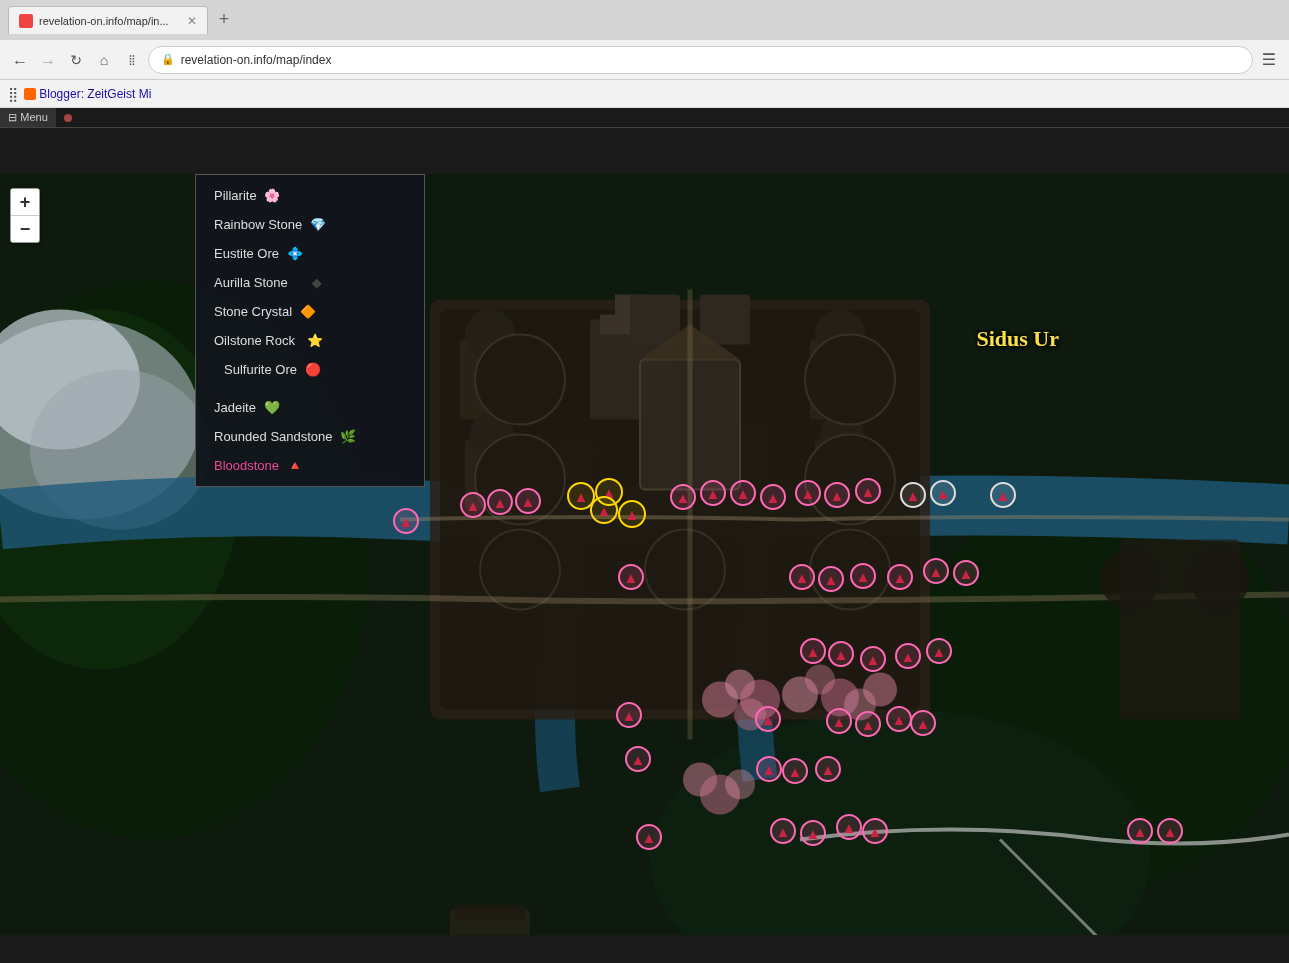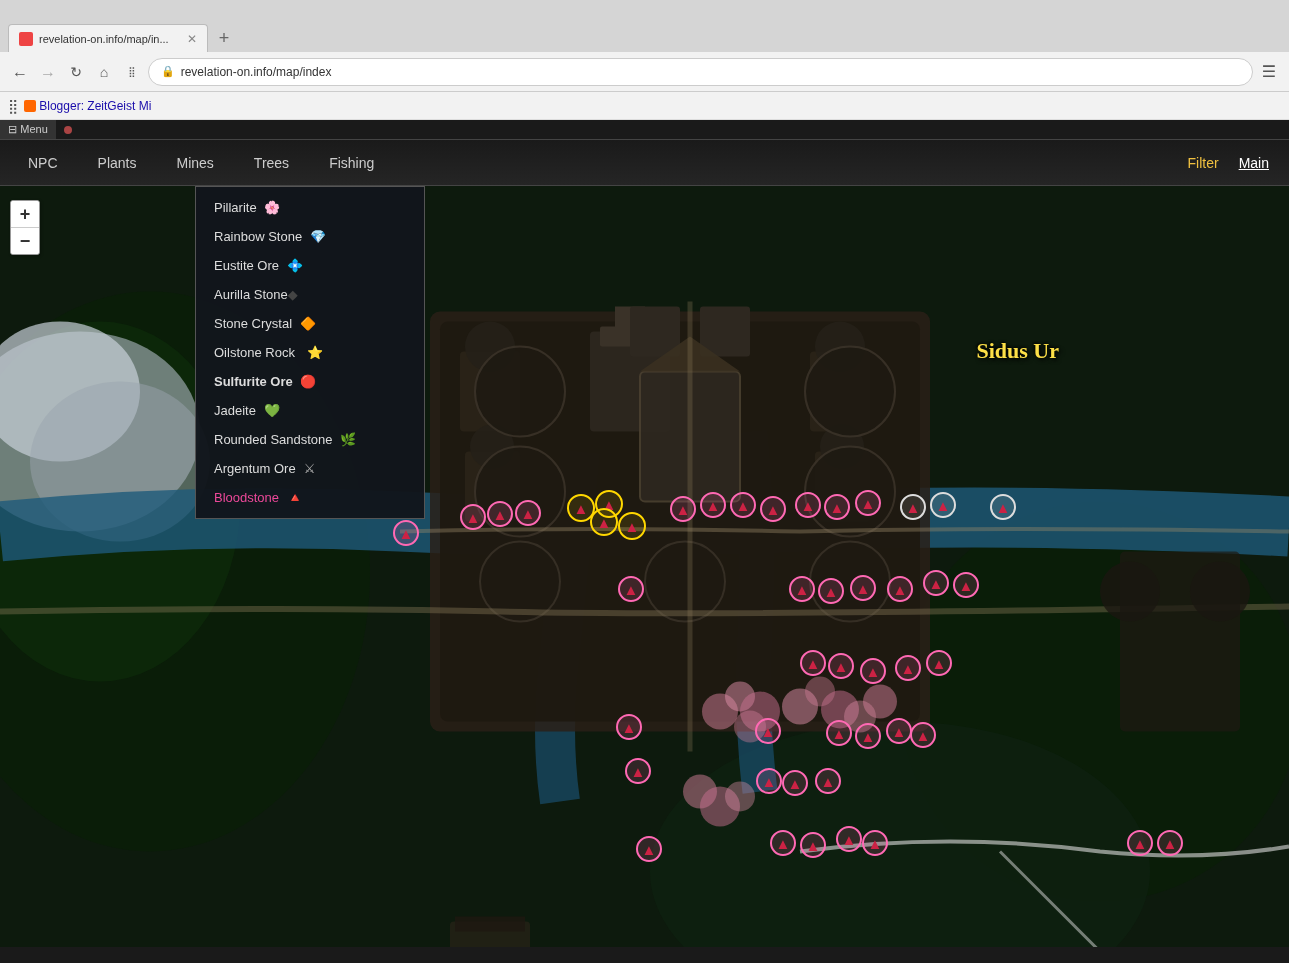--- a/index.html
+++ b/index.html
@@ -3,21 +3,21 @@
   <meta charset="utf-8">
   <style>
     * { margin: 0; padding: 0; box-sizing: border-box; }
     body { width: 1289px; height: 963px; overflow: hidden; font-family: Arial, sans-serif; background: #1a1a1a; }
   </style>
 </head>
 <body>
 
 <div>
 
-  <div style="height:52px; background:#d5d5d5; display:flex; align-items:flex-end; padding:0 8px; gap:2px;">
+  <div style="height:40px; background:#d5d5d5; display:flex; align-items:center; padding:0 8px; gap:2px;">
     <div style="height:28px; background:#f2f2f2; border-radius:4px 4px 0 0; padding:0 10px; display:flex; align-items:center; font-size:11px; color:#333; gap:6px; min-width:200px; border:1px solid #bbb; border-bottom:none;">
       <span style="width:14px;height:14px;background:#e44;border-radius:2px;display:inline-block;"></span>
       <span style="flex:1;overflow:hidden;text-overflow:ellipsis;white-space:nowrap;">revelation-on.info/map/in...</span>
       <span style="font-size:12px;color:#888;">✕</span>
     </div>
     <div style="height:24px; width:28px; display:flex; align-items:center; justify-content:center; font-size:18px; color:#666; margin-bottom:2px;">+</div>
   </div>
 
   <div style="height:40px; background:#f2f2f2; display:flex; align-items:center; padding:0 8px; gap:4px; border-bottom:1px solid #ccc;">
     <div style="width:24px;height:24px;display:flex;align-items:center;justify-content:center;font-size:16px;color:#555;cursor:pointer;">←</div>
@@ -41,31 +41,20 @@
   </div>
 </div>
 
 <div style="position:relative; width:100%; height:calc(963px - 136px); overflow:hidden;">
 
   <div style="position:absolute;top:0;left:0;right:0;height:20px;background:#1a1a1a;z-index:400;display:flex;align-items:center;border-bottom:1px solid #444;overflow:hidden;">
     <div style="background:#333;padding:2px 8px;font-size:11px;color:#ccc;margin-right:4px;height:100%;display:flex;align-items:center;cursor:pointer;">⊟ Menu</div>
     <div style="width:8px;height:8px;border-radius:50%;background:#a44;margin:0 4px;"></div>
   </div>
 
-  <div style="position:absolute;top:20px;left:0;right:0;height:46px;background:linear-gradient(180deg,#1a1a1a,#252525);display:flex;align-items:center;padding:0 20px;gap:24px;z-index:100;border-bottom:1px solid #444;">
-    <div style="color:#ccc;font-size:14px;cursor:pointer;padding:4px 8px;">NPC</div>
-    <div style="color:#ccc;font-size:14px;cursor:pointer;padding:4px 8px;">Plants</div>
-    <div style="color:#ccc;font-size:14px;cursor:pointer;padding:4px 8px;">Mines</div>
-    <div style="color:#ccc;font-size:14px;cursor:pointer;padding:4px 8px;">Trees</div>
-    <div style="color:#ccc;font-size:14px;cursor:pointer;padding:4px 8px;">Fishing</div>
-    <div style="margin-left:auto;display:flex;gap:20px;">
-      <div style="color:#f0c040;font-size:14px;cursor:pointer;">Filter</div>
-      <div style="color:#fff;font-size:14px;cursor:pointer;text-decoration:underline;">Main</div>
-    </div>
-  </div>
 
   <div style="position:absolute;top:66px;left:0;right:0;bottom:0;z-index:1;">
     
     <svg width="100%" height="100%" viewBox="0 0 1289 830" preserveAspectRatio="xMidYMid slice">
 
       <rect width="1289" height="830" fill="#0d1a0d"></rect>
 
       <ellipse cx="150" cy="420" rx="220" ry="280" fill="#0a1e08" opacity="0.9"></ellipse>
       <ellipse cx="100" cy="350" rx="140" ry="180" fill="#0d2a0a" opacity="0.8"></ellipse>
       <ellipse cx="1100" cy="550" rx="200" ry="200" fill="#0a1e08" opacity="0.8"></ellipse>
@@ -308,47 +297,43 @@
       <span style="font-size:13px;">🌸</span>
     </div>
     <div style="padding:7px 18px;color:#ddd;font-size:13px;cursor:pointer;display:flex;align-items:center;gap:8px;">
       <span>Rainbow Stone</span>
       <span style="color:#88aaff;font-size:13px;">💎</span>
     </div>
     <div style="padding:7px 18px;color:#ddd;font-size:13px;cursor:pointer;display:flex;align-items:center;gap:8px;">
       <span>Eustite Ore</span>
       <span style="color:#6699ff;font-size:13px;">💠</span>
     </div>
-    <div style="padding:7px 18px;color:#ddd;font-size:13px;cursor:pointer;display:flex;align-items:center;gap:0;">
+    <div style="padding:7px 18px;color:#ddd;font-size:13px;cursor:pointer;display:flex;align-items:center;gap:24px;">
       <span>Aurilla Stone</span>
       <span style="color:#444;font-size:13px;">◆</span>
     </div>
     <div style="padding:7px 18px;color:#ddd;font-size:13px;cursor:pointer;display:flex;align-items:center;gap:8px;">
       <span>Stone Crystal</span>
       <span style="color:#cc6644;font-size:13px;">🔶</span>
     </div>
     <div style="padding:7px 18px;color:#ddd;font-size:13px;cursor:pointer;display:flex;align-items:center;gap:12px;">
       <span>Oilstone Rock</span>
       <span style="color:#ccaa00;font-size:13px;">⭐</span>
     </div>
-    <div style="padding:7px 18px;color:#ddd;font-size:13px;cursor:pointer;display:flex;align-items:center;gap:8px;font-weight:bold;">
+    <div style="padding:7px 28px;color:#ddd;font-size:13px;cursor:pointer;display:flex;align-items:center;gap:8px;">
       <span>Sulfurite Ore</span>
       <span style="color:#dd3333;font-size:13px;">🔴</span>
     </div>
-    <div style="padding:7px 18px;color:#ddd;font-size:13px;cursor:pointer;display:flex;align-items:center;gap:8px;">
+    <div style="padding:7px 18px;color:#ddd;font-size:13px;cursor:pointer;display:flex;align-items:center;gap:8px;margin-top:9px;">
       <span>Jadeite</span>
       <span style="color:#33cc88;font-size:13px;">💚</span>
     </div>
     <div style="padding:7px 18px;color:#ddd;font-size:13px;cursor:pointer;display:flex;align-items:center;gap:8px;">
       <span>Rounded Sandstone</span>
       <span style="color:#88aa55;font-size:13px;">🌿</span>
-    </div>
-    <div style="padding:7px 18px;color:#ddd;font-size:13px;cursor:pointer;display:flex;align-items:center;gap:8px;">
-      <span>Argentum Ore</span>
-      <span style="color:#aaaaaa;font-size:13px;">⚔</span>
     </div>
     <div style="padding:7px 18px;color:#f0c040;font-size:13px;cursor:pointer;display:flex;align-items:center;gap:8px;">
       <span style="color:#ec4899;">Bloodstone</span>
       <span style="color:#dd2222;font-size:13px;">🔺</span>
     </div>
   </div>
 
 </div>
 
 </body></html>

